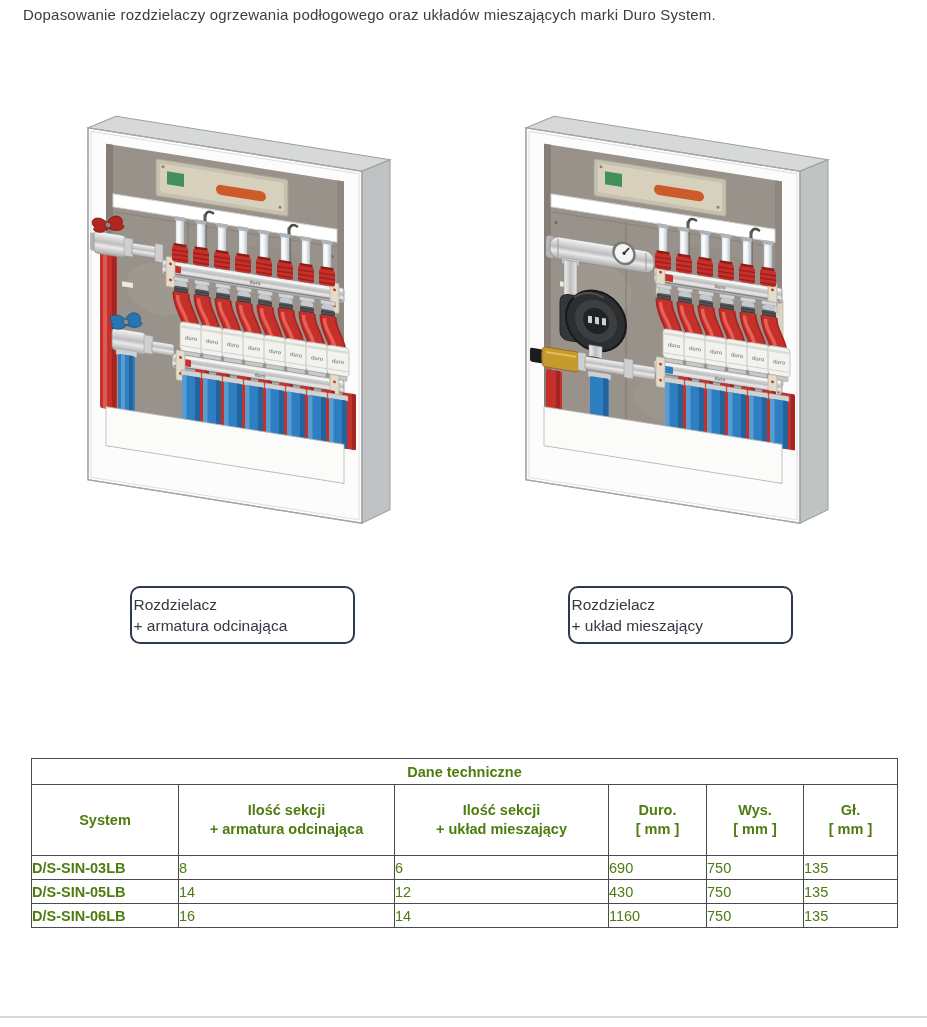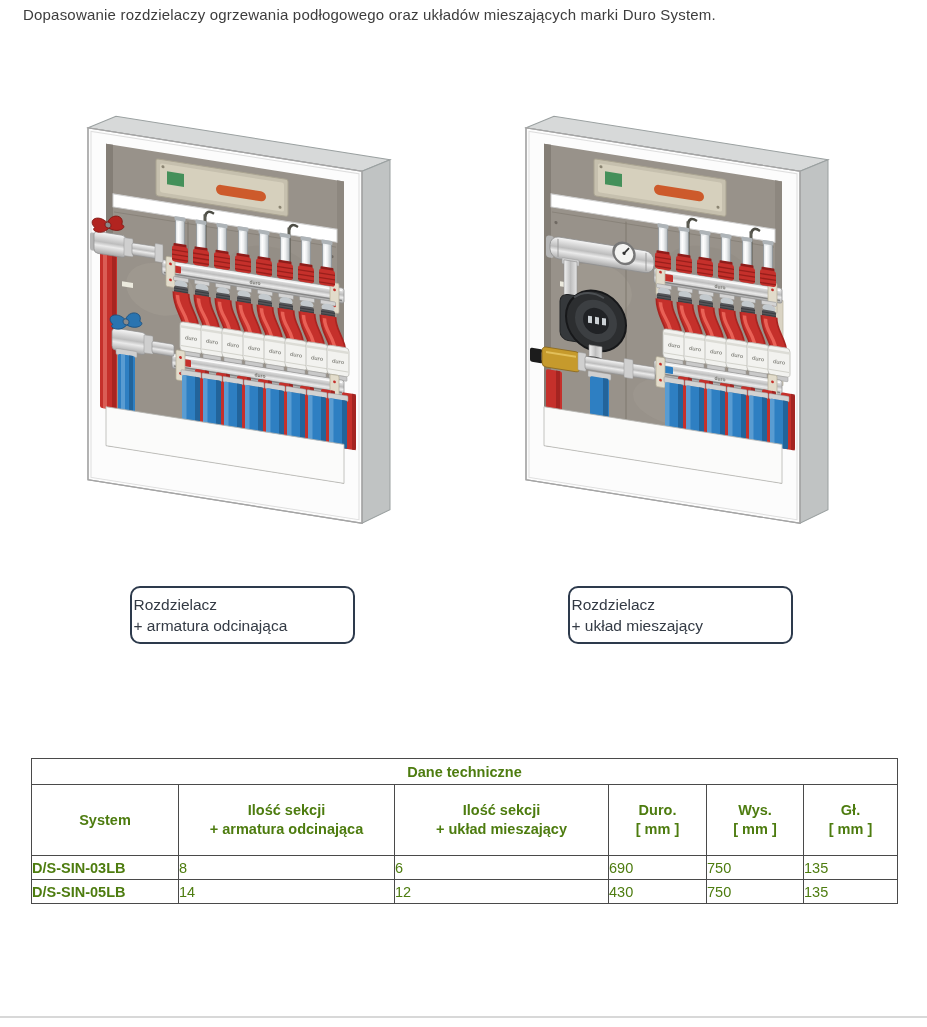--- a/index.html
+++ b/index.html
@@ -425,17 +425,25 @@
         <td>135</td>
       </tr>
       <tr>
         <td class="namecell">D/S-SIN-05LB</td>
         <td>14</td>
         <td>12</td>
         <td>430</td>
         <td>750</td>
         <td>135</td>
       </tr>
+      <tr>
+        <td class="namecell">D/S-SIN-06LB</td>
+        <td>16</td>
+        <td>14</td>
+        <td>1160</td>
+        <td>750</td>
+        <td>135</td>
+      </tr>
     </tbody>
   </table>
 
   <div class="footer-rule"></div>
 </div>
 
 </body></html>

